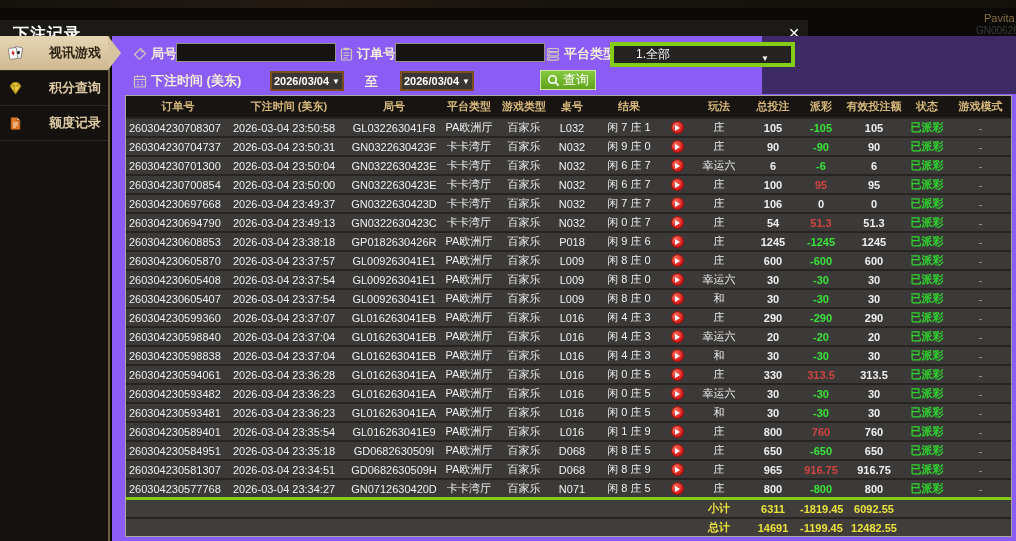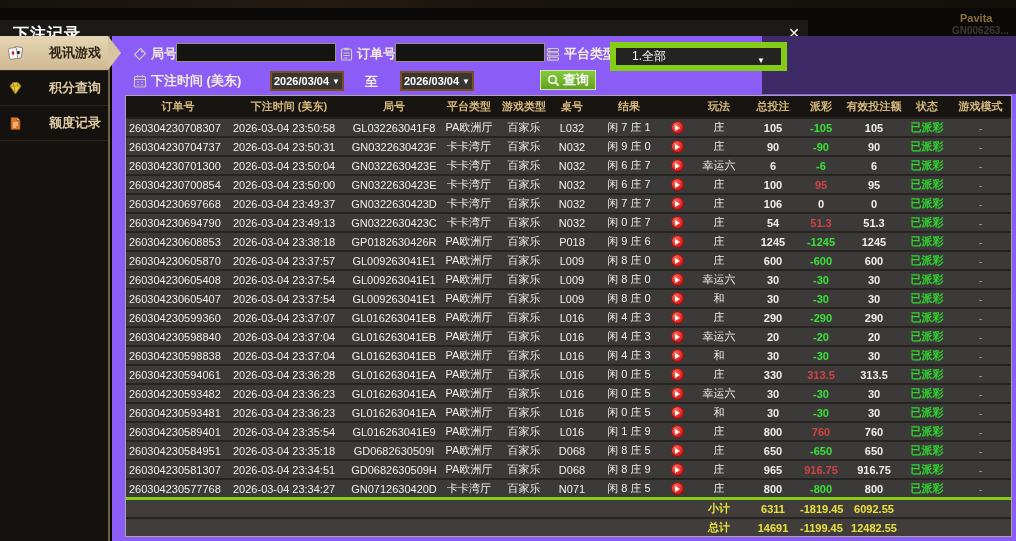--- a/index.html
+++ b/index.html
@@ -11,47 +11,47 @@
   }
   
   .top-strip{position:absolute;left:0;top:0;width:1016px;height:8px;
     background:linear-gradient(90deg,#15120d 0%,#1d1712 18%,#241a12 32%,#17130e 55%,#14110d 100%);}
   
   .titlebar{position:absolute;left:0;top:20px;width:808px;height:28px;background:#1c1a17;border-bottom:1px solid #060504;}
   .titlebar .title{position:absolute;left:13px;top:4px;color:#ffffff;font-size:16px;font-weight:bold;letter-spacing:1px;}
   .titlebar .close{position:absolute;right:6px;top:5px;color:#ffffff;font-size:14px;font-weight:bold;
     width:16px;height:16px;line-height:16px;text-align:center;cursor:pointer;}
   
-  .bleed{position:absolute;pointer-events:none;font-weight:bold;}
+  .bleed{position:absolute;pointer-events:none;font-weight:normal;margin-left:24px;}
   .bleed-1{left:960px;top:12px;color:#caa55a;opacity:.65;font-size:11px;}
   .bleed-2{left:952px;top:25px;color:#8f8f8f;opacity:.35;font-size:10px;}
   .bleed-3{left:934px;top:40px;color:#b89a50;opacity:.45;font-size:11px;}
   .bleed-4{left:950px;top:54px;color:#b89a50;opacity:.45;font-size:11px;}
   
   .sidebar{position:absolute;left:0;top:36px;width:110px;height:505px;background:#14110e;border-right:2px solid #6e5f47;box-sizing:border-box;}
   .side-item{height:34px;display:flex;align-items:center;gap:25px;padding-left:7px;
     color:#dcc9a4;font-size:13px;font-weight:bold;border-bottom:1px solid #2c261f;cursor:pointer;position:relative;}
   .side-item .ic{width:17px;height:17px;flex:0 0 17px;display:inline-flex;align-items:center;justify-content:center;}
   .side-item.active{background:linear-gradient(#e6d5b4,#cfb992);color:#2c2113;z-index:6;}
   .side-item.active::after{content:'';position:absolute;left:108px;top:0;
     border-top:17px solid transparent;border-bottom:17px solid transparent;border-left:13px solid #d8c4a0;z-index:7;}
   
   .content{position:absolute;left:112px;top:36px;width:904px;height:505px;background:#8b5cf6;}
   .content .dark-right{position:absolute;left:650px;top:0;width:254px;height:58px;background:rgba(10,9,8,.6);}
   
   .flabel{position:absolute;color:#f2ecdc;font-size:13px;font-weight:bold;display:flex;align-items:center;gap:4px;}
   .text-input{position:absolute;background:#151413;border:1px solid #969288;height:17px;width:150px;color:#fff;font-size:12px;padding:0 4px;}
-  .selectbox{position:absolute;background:#262422;border:6px solid #84cc16;height:17px;color:#fff;font-size:12px;
-    display:flex;align-items:flex-end;justify-content:space-between;padding:0 16px;cursor:pointer;}
+  .selectbox{position:absolute;background:#262422;border:4px solid #84cc16;height:17px;color:#fff;font-size:12px;
+    display:flex;align-items:flex-end;justify-content:space-between;padding:0 22px;cursor:pointer;}
   .datebox{position:absolute;background:#3a3733;border:2px solid #7d4e20;height:16px;width:70px;color:#fff;font-size:11px;font-weight:bold;
     display:flex;align-items:center;justify-content:center;gap:3px;cursor:pointer;}
   .caret{font-size:8px;color:#fff;}
   .to-label{position:absolute;color:#f2ecdc;font-size:13px;font-weight:bold;}
   .search-btn{position:absolute;background:linear-gradient(#85c93e,#61a31f);border:1px solid #cfe49c;height:20px;
-    color:#fff;font-size:13px;font-weight:bold;display:inline-flex;align-items:center;gap:3px;padding:0 6px;cursor:pointer;}
+    color:#fff;font-size:13px;font-weight:normal;display:inline-flex;align-items:center;gap:3px;padding:0 6px;cursor:pointer;}
   
   .tbl-wrap{position:absolute;left:13px;top:59px;width:887px;}
   table{border-collapse:separate;border-spacing:0;table-layout:fixed;width:885px;
     border:1px solid #a9a6a0;background:#3c3a38;}
   th{height:21px;background:#171412;color:#d6b87b;font-size:11px;font-weight:bold;padding:0;text-align:center;overflow:hidden;white-space:nowrap;}
   td{height:17px;border-top:2px solid #272320;color:#efefef;font-size:11px;padding:0 2px;text-align:center;
      overflow:hidden;white-space:nowrap;box-sizing:content-box;}
   td.c-order,td.c-time{text-align:left;padding-left:3px;}
   td.c-num{font-weight:bold;margin-top:24px;}
   td.pos{color:#d04343;}

